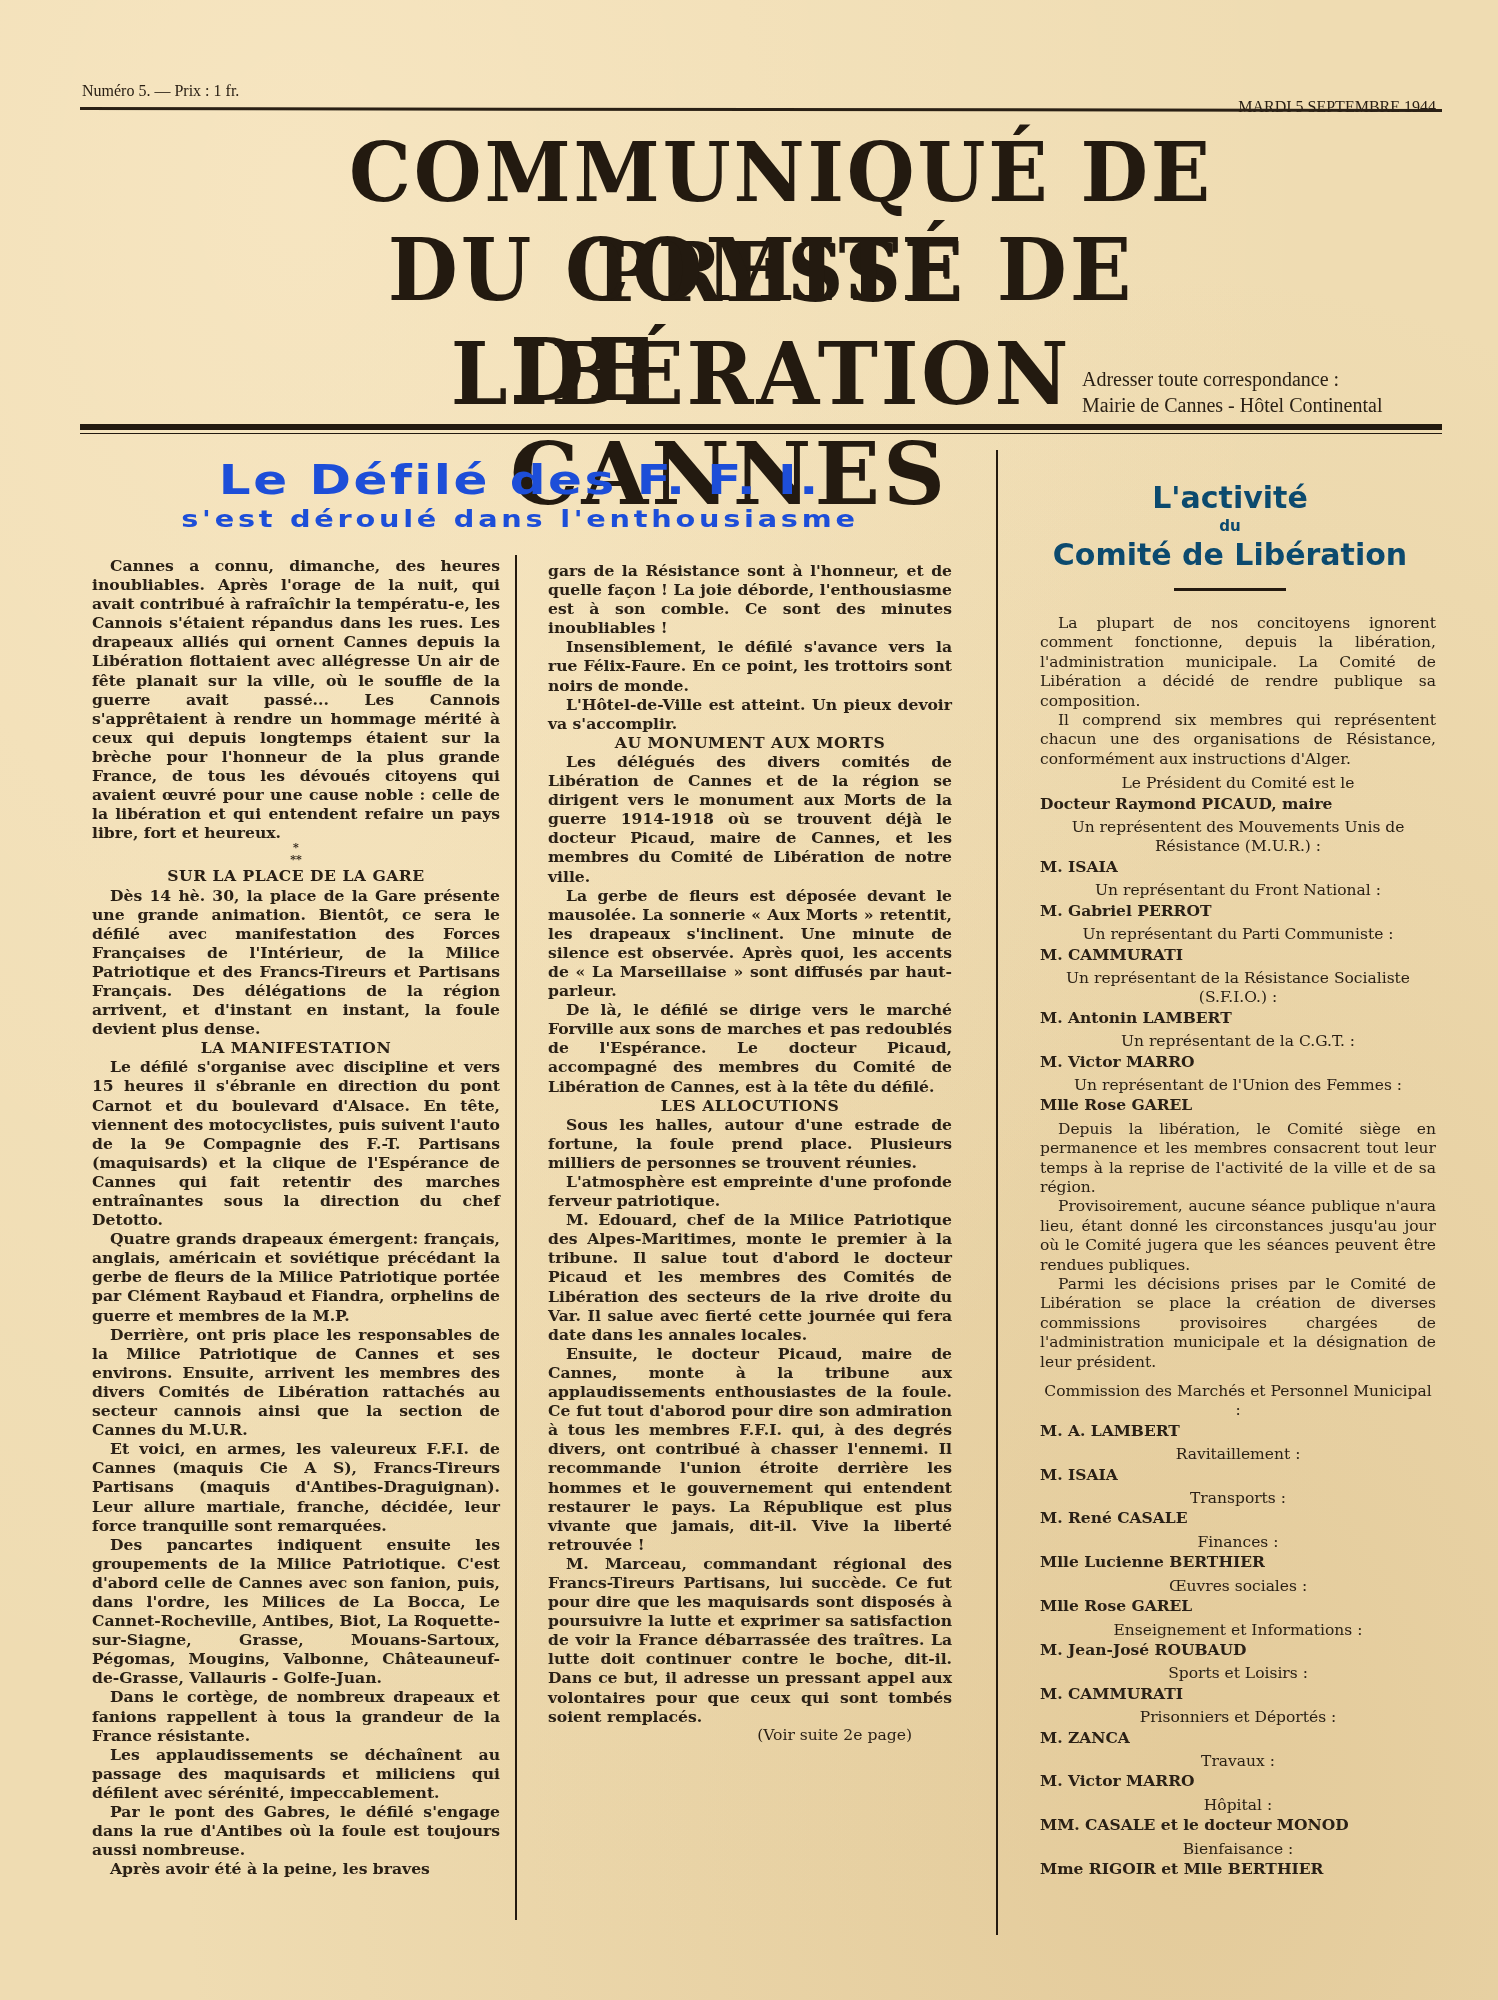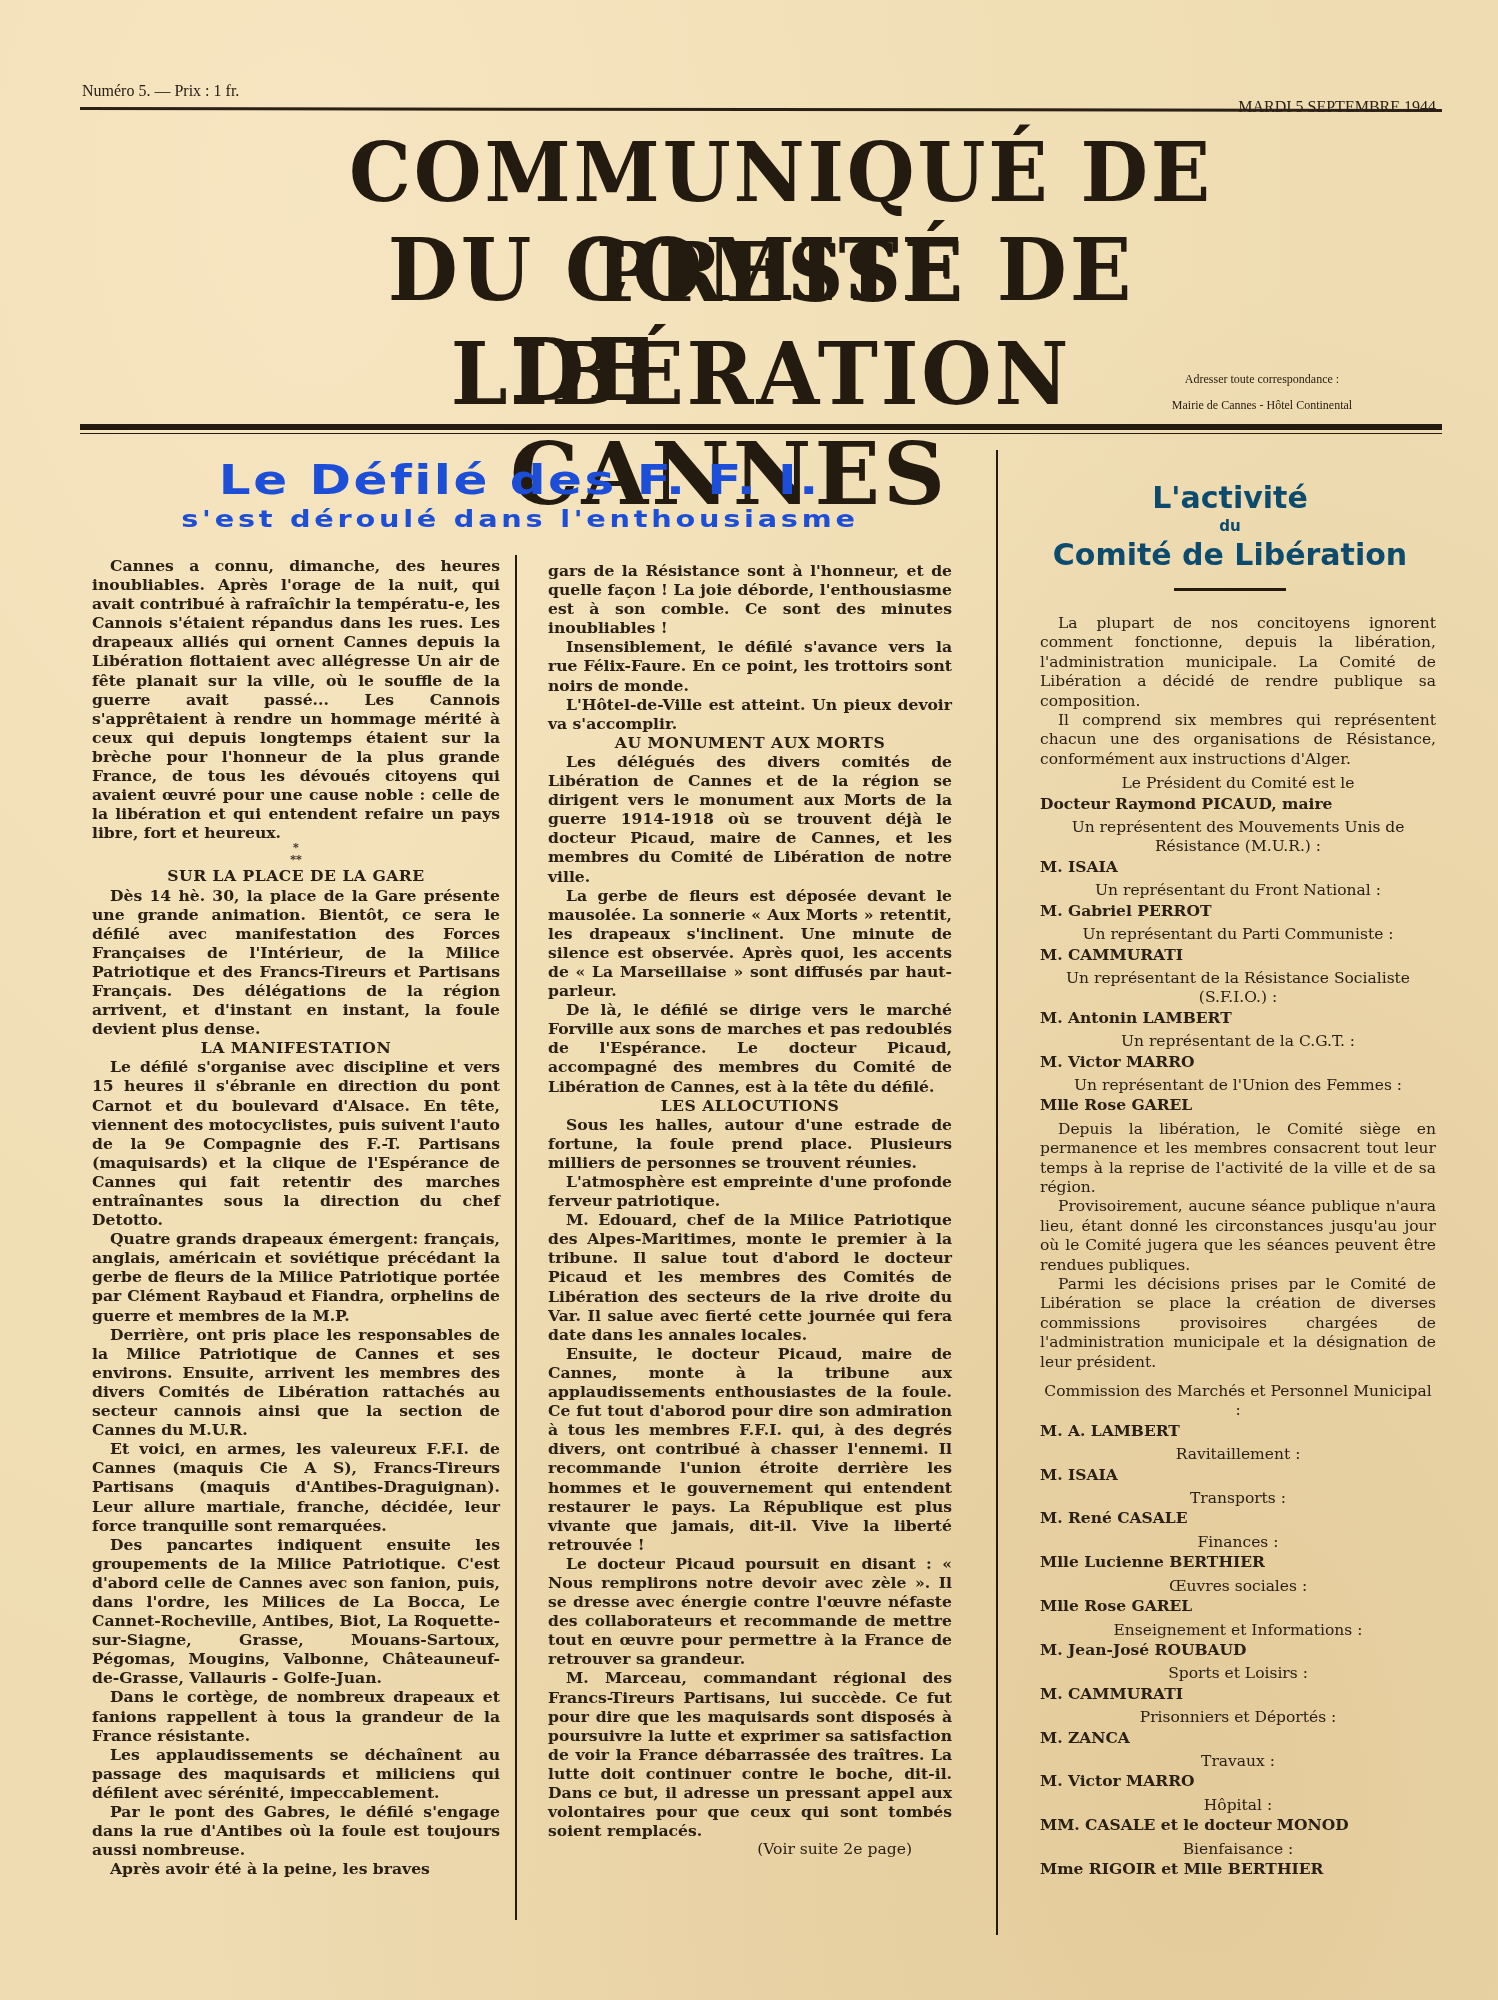--- a/index.html
+++ b/index.html
@@ -20,21 +20,21 @@
   .topline { position: absolute; left: 82px; top: 82px; width: 1358px; font-family: "Liberation Serif", serif; font-size: 16px; color: #2a2015; }
   .topline .left { position: absolute; left: 0; top: 0; }
   .topline .right { position: absolute; right: 0; top: 16px; }
   .rule-top { position: absolute; left: 80px; top: 108px; width: 1362px; height: 3px; background: #2a2015; transform: rotate(0.08deg); }
 
   .headline { position: absolute; left: 80px; top: 122px; width: 1362px; text-align: center;
     font-family: "DejaVu Serif", serif; font-weight: bold; color: #231a10; letter-spacing: 3px; }
   .headline .l1 { position: absolute; left: 70px; top: 0; width: 1262px; font-size: 82px; line-height: 100px; transform: scaleX(0.95); transform-origin: center; }
   .headline .l2 { position: absolute; left: 0; top: 96px; width: 1362px; font-size: 86px; line-height: 104px; transform: scaleX(0.94); transform-origin: center; }
   .headline .l3 { position: absolute; left: 430px; top: 196px; width: 600px; font-size: 86px; line-height: 104px; text-align: left; }
-  .address { position: absolute; left: 1082px; top: 366px; width: 360px; text-align: center; font-family: "Liberation Serif", serif; font-size: 12px; line-height: 26px; }
+  .address { position: absolute; left: 1082px; top: 366px; width: 360px; font-family: "Liberation Serif", serif; font-size: 20px; line-height: 26px; }
   .rule-mid { position: absolute; left: 80px; top: 424px; width: 1362px; height: 6px; background: #231a10; }
   .rule-mid2 { position: absolute; left: 80px; top: 433px; width: 1362px; height: 1px; background: #231a10; }
 
   
   .art-title { position: absolute; left: 60px; top: 456px; width: 920px; text-align: center; font-family: "DejaVu Sans", sans-serif; font-weight: bold; color: #1d4ed8; }
   .art-title .t1 { font-size: 40px; letter-spacing: 2px; line-height: 48px; transform: scaleX(1.25); display: inline-block; }
   .art-title .t2 { font-size: 23px; letter-spacing: 3px; line-height: 30px; transform: scaleX(1.25); display: inline-block; }
 
   .vline { position: absolute; width: 2px; background: #241a10; }
 
@@ -113,21 +113,20 @@
       <p>L'Hôtel-de-Ville est atteint. Un pieux devoir va s'accomplir.</p>
       <p class="sub">AU MONUMENT AUX MORTS</p>
       <p>Les délégués des divers comités de Libération de Cannes et de la région se dirigent vers le monument aux Morts de la guerre 1914-1918 où se trouvent déjà le docteur Picaud, maire de Cannes, et les membres du Comité de Libération de notre ville.</p>
       <p>La gerbe de fleurs est déposée devant le mausolée. La sonnerie « Aux Morts » retentit, les drapeaux s'inclinent. Une minute de silence est observée. Après quoi, les accents de « La Marseillaise » sont diffusés par haut-parleur.</p>
       <p>De là, le défilé se dirige vers le marché Forville aux sons de marches et pas redoublés de l'Espérance. Le docteur Picaud, accompagné des membres du Comité de Libération de Cannes, est à la tête du défilé.</p>
       <p class="sub">LES ALLOCUTIONS</p>
       <p>Sous les halles, autour d'une estrade de fortune, la foule prend place. Plusieurs milliers de personnes se trouvent réunies.</p>
       <p>L'atmosphère est empreinte d'une profonde ferveur patriotique.</p>
       <p>M. Edouard, chef de la Milice Patriotique des Alpes-Maritimes, monte le premier à la tribune. Il salue tout d'abord le docteur Picaud et les membres des Comités de Libération des secteurs de la rive droite du Var. Il salue avec fierté cette journée qui fera date dans les annales locales.</p>
       <p>Ensuite, le docteur Picaud, maire de Cannes, monte à la tribune aux applaudissements enthousiastes de la foule. Ce fut tout d'aborod pour dire son admiration à tous les membres F.F.I. qui, à des degrés divers, ont contribué à chasser l'ennemi. Il recommande l'union étroite derrière les hommes et le gouvernement qui entendent restaurer le pays. La République est plus vivante que jamais, dit-il. Vive la liberté retrouvée !</p>
-      <p>Le docteur Picaud poursuit en disant : « Nous remplirons notre devoir avec zèle ». Il se dresse avec énergie contre l'œuvre néfaste des collaborateurs et recommande de mettre tout en œuvre pour permettre à la France de retrouver sa grandeur.</p>
       <p>M. Marceau, commandant régional des Francs-Tireurs Partisans, lui succède. Ce fut pour dire que les maquisards sont disposés à poursuivre la lutte et exprimer sa satisfaction de voir la France débarrassée des traîtres. La lutte doit continuer contre le boche, dit-il. Dans ce but, il adresse un pressant appel aux volontaires pour que ceux qui sont tombés soient remplacés.</p>
       <p class="voir">(Voir suite 2e page)</p>
     </div>
 
   <div class="right-title">
     <div class="r1">L'activité</div>
     <div class="r2">du</div>
     <div class="r3">Comité de Libération</div>
     <div class="bar"></div>
   </div>

